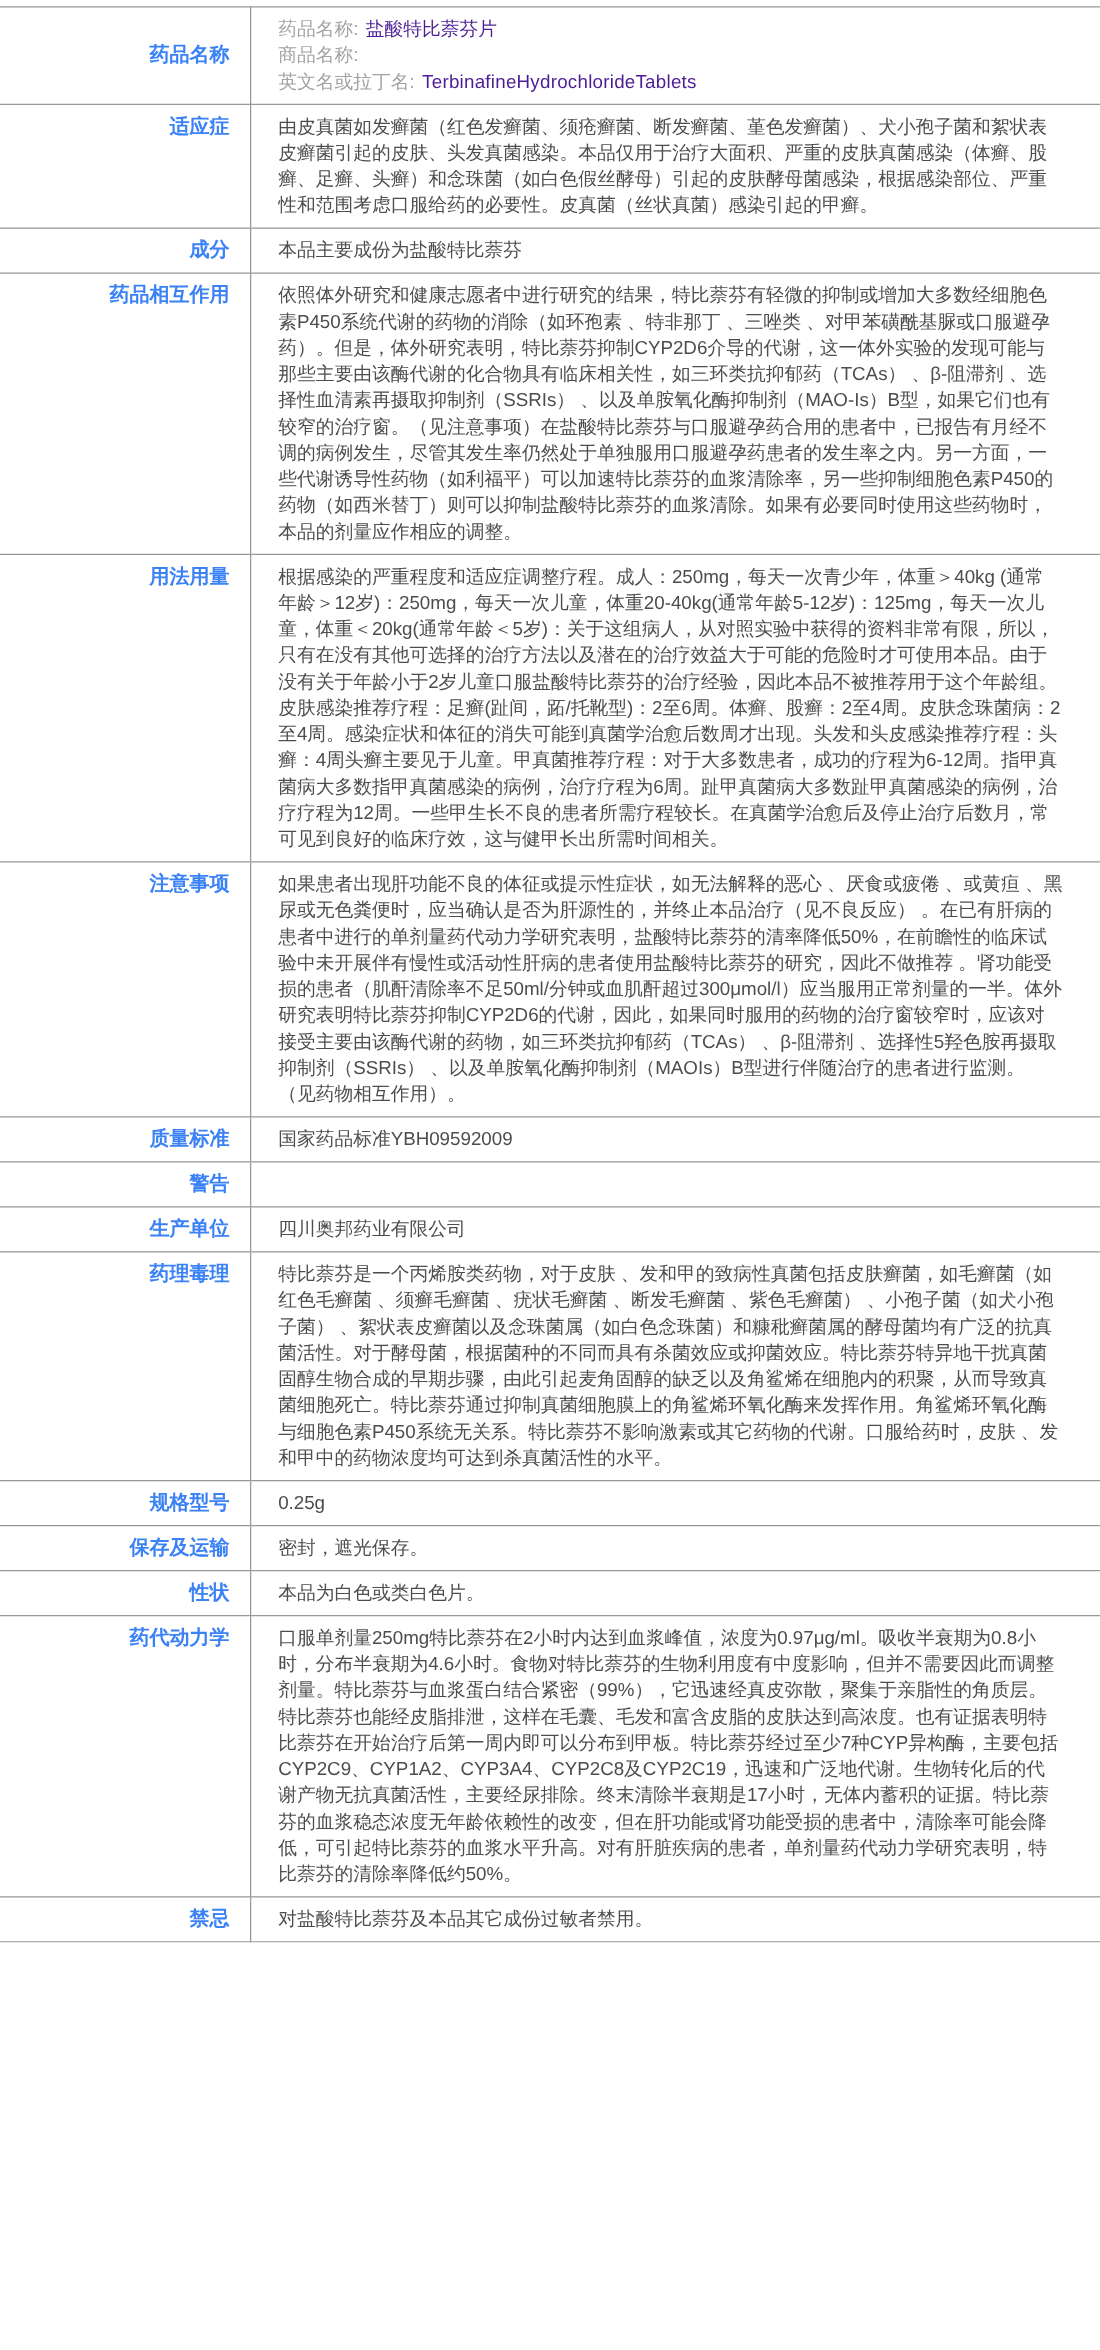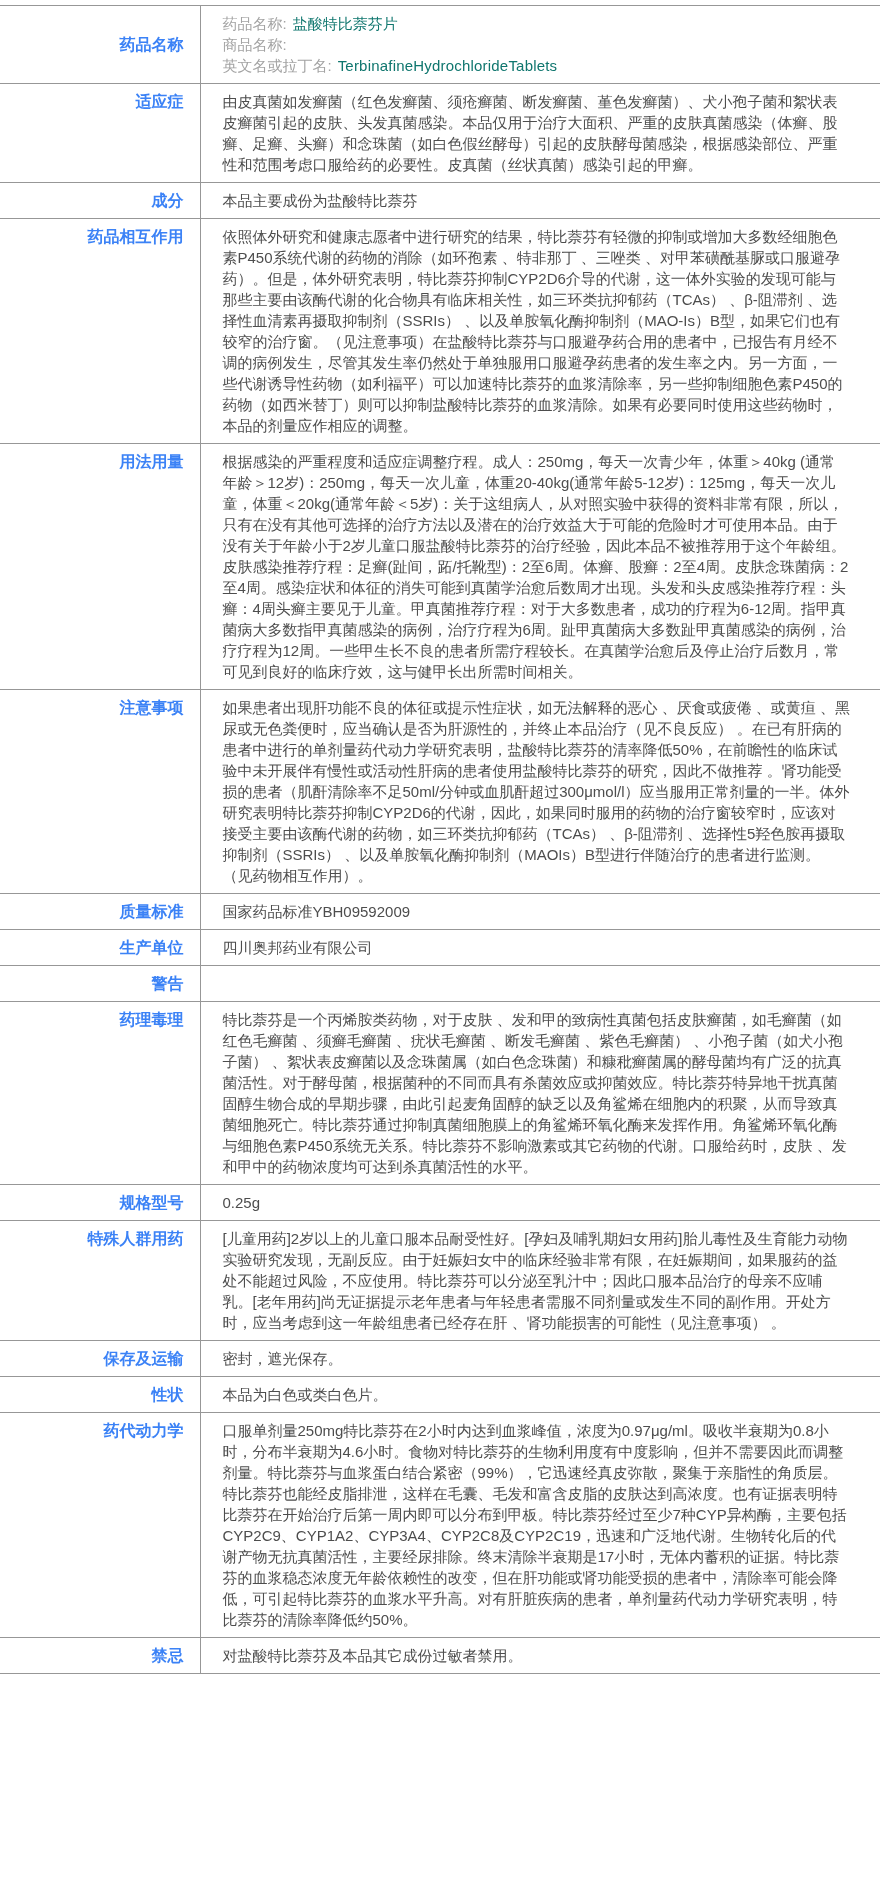--- a/index.html
+++ b/index.html
@@ -41,21 +41,21 @@
     padding: 7px 30px 7px 22px;
     font-size: 15px;
     color: #4d4d4d;
     line-height: 21px;
     text-align: left;
     word-break: break-word;
   }
   tr.row-name th { vertical-align: middle; }
   .field { line-height: 21px; }
   .field-label { color: #a3a3a3; }
-  .field-value { color: #0f766e; padding-left: 6px; text-align: center; }
+  .field-value { color: #4c1d95; padding-left: 6px; text-align: center; }
   .field-value.latin { letter-spacing: 0.2px; }
 </style>
 </head>
 <body>
 
 <div class="page">
   <table class="drug-table">
     <tbody>
         <tr class="row-name">
           <th>药品名称</th>
@@ -83,38 +83,34 @@
         </tr>
         <tr>
           <th>注意事项</th>
           <td>如果患者出现肝功能不良的体征或提示性症状，如无法解释的恶心 、厌食或疲倦 、或黄疸 、黑尿或无色粪便时，应当确认是否为肝源性的，并终止本品治疗（见不良反应） 。在已有肝病的患者中进行的单剂量药代动力学研究表明，盐酸特比萘芬的清率降低50%，在前瞻性的临床试验中未开展伴有慢性或活动性肝病的患者使用盐酸特比萘芬的研究，因此不做推荐 。肾功能受损的患者（肌酐清除率不足50ml/分钟或血肌酐超过300μmol/l）应当服用正常剂量的一半。体外研究表明特比萘芬抑制CYP2D6的代谢，因此，如果同时服用的药物的治疗窗较窄时，应该对接受主要由该酶代谢的药物，如三环类抗抑郁药（TCAs） 、β-阻滞剂 、选择性5羟色胺再摄取抑制剂（SSRIs） 、以及单胺氧化酶抑制剂（MAOIs）B型进行伴随治疗的患者进行监测。（见药物相互作用）。</td>
         </tr>
         <tr>
           <th>质量标准</th>
           <td>国家药品标准YBH09592009</td>
         </tr>
         <tr>
+          <th>警告</th>
+          <td></td>
+        </tr>
+        <tr>
           <th>生产单位</th>
           <td>四川奥邦药业有限公司</td>
-        </tr>
-        <tr>
-          <th>警告</th>
-          <td></td>
         </tr>
         <tr>
           <th>药理毒理</th>
           <td>特比萘芬是一个丙烯胺类药物，对于皮肤 、发和甲的致病性真菌包括皮肤癣菌，如毛癣菌（如红色毛癣菌 、须癣毛癣菌 、疣状毛癣菌 、断发毛癣菌 、紫色毛癣菌） 、小孢子菌（如犬小孢子菌） 、絮状表皮癣菌以及念珠菌属（如白色念珠菌）和糠秕癣菌属的酵母菌均有广泛的抗真菌活性。对于酵母菌，根据菌种的不同而具有杀菌效应或抑菌效应。特比萘芬特异地干扰真菌固醇生物合成的早期步骤，由此引起麦角固醇的缺乏以及角鲨烯在细胞内的积聚，从而导致真菌细胞死亡。特比萘芬通过抑制真菌细胞膜上的角鲨烯环氧化酶来发挥作用。角鲨烯环氧化酶与细胞色素P450系统无关系。特比萘芬不影响激素或其它药物的代谢。口服给药时，皮肤 、发和甲中的药物浓度均可达到杀真菌活性的水平。</td>
         </tr>
         <tr>
           <th>规格型号</th>
           <td>0.25g</td>
-        </tr>
-        <tr>
-          <th>特殊人群用药</th>
-          <td>[儿童用药]2岁以上的儿童口服本品耐受性好。[孕妇及哺乳期妇女用药]胎儿毒性及生育能力动物实验研究发现，无副反应。由于妊娠妇女中的临床经验非常有限，在妊娠期间，如果服药的益处不能超过风险，不应使用。特比萘芬可以分泌至乳汁中；因此口服本品治疗的母亲不应哺乳。[老年用药]尚无证据提示老年患者与年轻患者需服不同剂量或发生不同的副作用。开处方时，应当考虑到这一年龄组患者已经存在肝 、肾功能损害的可能性（见注意事项） 。</td>
         </tr>
         <tr>
           <th>保存及运输</th>
           <td>密封，遮光保存。</td>
         </tr>
         <tr>
           <th>性状</th>
           <td>本品为白色或类白色片。</td>
         </tr>
         <tr>

